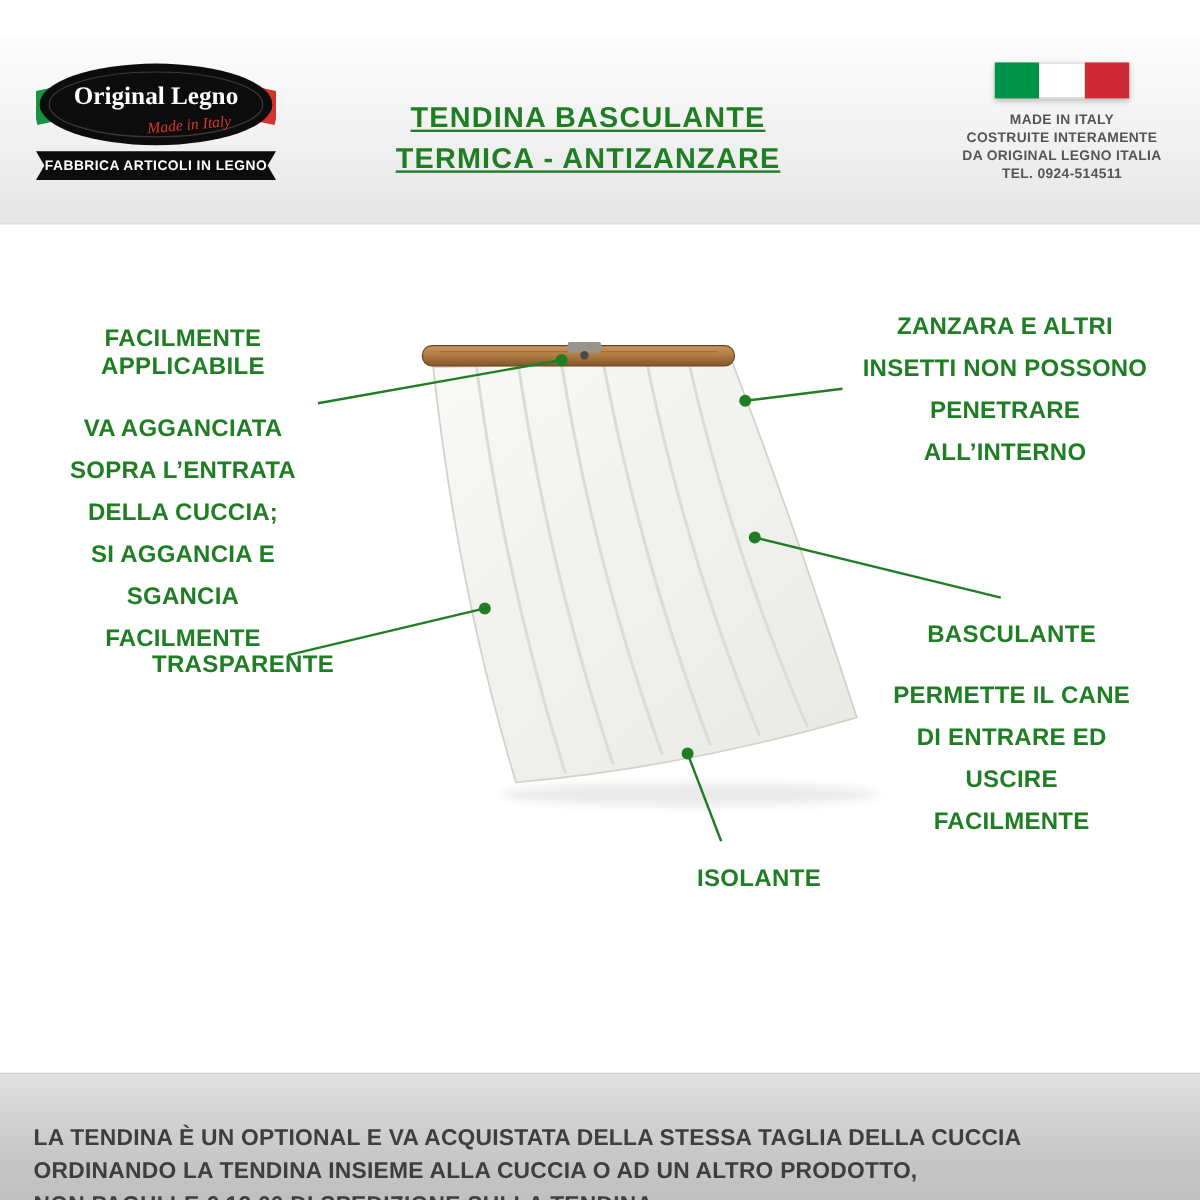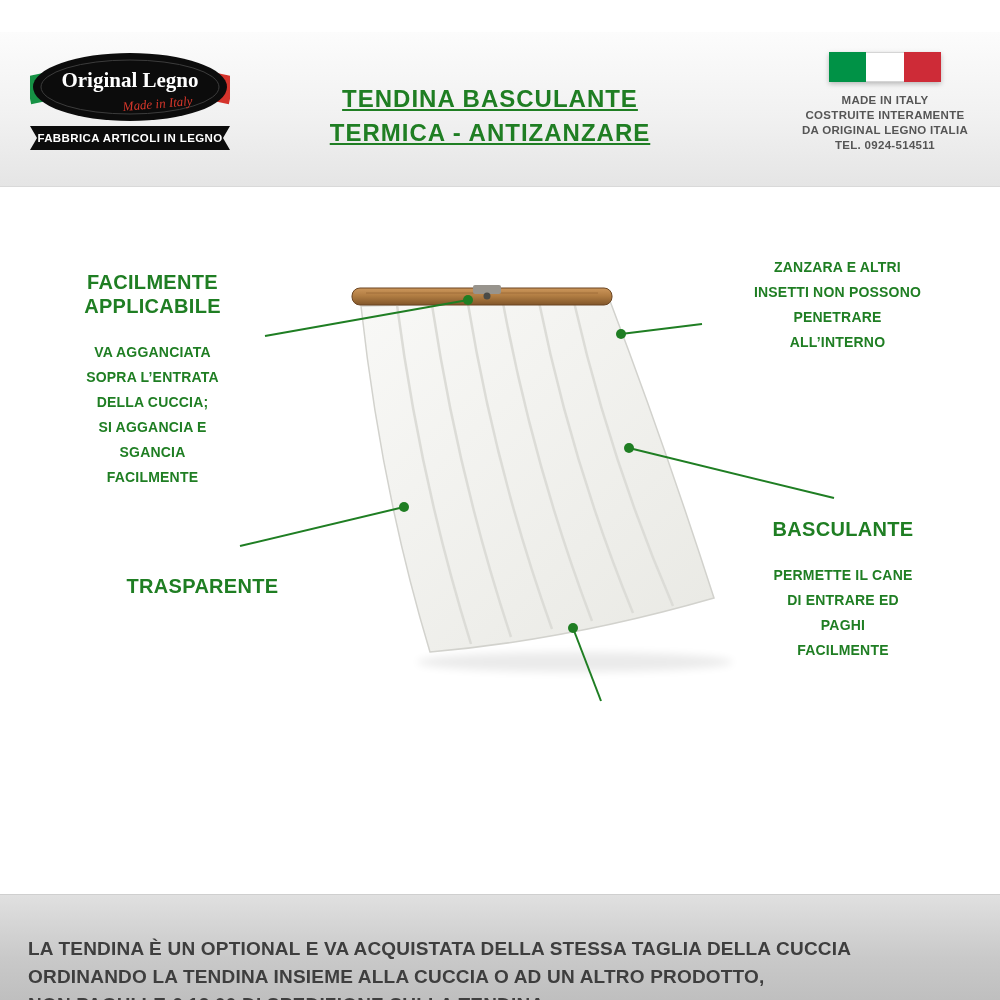--- a/index.html
+++ b/index.html
@@ -29,24 +29,24 @@
     font-size:11.5px; font-weight:bold; color:#555555;
     line-height:15px; letter-spacing:.3px; white-space:pre-line;
   }
 
   
   .scene { position:absolute; left:0; top:0; width:1000px; height:1000px; pointer-events:none; }
 
   
   .callout { position:absolute; text-align:center; color:#1f7e23; white-space:pre-line; }
   .c-title { font-size:20px; font-weight:bold; line-height:24px; letter-spacing:.3px; margin-bottom:4px; }
-  .c-body  { font-size:14px; font-weight:bold; line-height:25px; letter-spacing:.2px; }
+  .c-body  { font-size:20px; font-weight:bold; line-height:35px; letter-spacing:.2px; }
   #co-applicabile { left:35px;  top:252px; width:235px; }
   #co-antizanzara { left:695px; top:237px; width:285px; }
-  #co-trasparente { left:90px;  top:556px; width:225px; }
+  #co-trasparente { left:90px;  top:524px; width:225px; }
   #co-basculante  { left:733px; top:499px; width:220px;text-align:center; }
   #co-isolante    { left:505px; top:702px; width:255px; }
 
   
   .footer {
     position:absolute; left:0; bottom:0; width:1000px; height:106px;
     background:linear-gradient(180deg,#e0e0e0 0%,#c9c9c9 60%,#bfbfbf 100%);
     border-top:1px solid #cfcfcf;
     padding:12px 20px 0 28px;
     color:#3e3e3e; font-size:19px; font-weight:bold; line-height:28px;
@@ -160,25 +160,26 @@
   </div>
 
   <div class="callout" id="co-trasparente">
     <div class="c-title">TRASPARENTE</div>
   </div>
 
   <div class="callout" id="co-basculante">
     <div class="c-title">BASCULANTE</div>
     <div class="c-body">PERMETTE IL CANE
 DI ENTRARE ED
-PAGHI
+USCIRE
 FACILMENTE</div>
   </div>
 
   <div class="callout" id="co-isolante">
+    <div class="c-title">ISOLANTE</div>
   </div>
 
   <footer class="footer">
     <div>LA TENDINA È UN OPTIONAL E VA ACQUISTATA DELLA STESSA TAGLIA DELLA CUCCIA
 ORDINANDO LA TENDINA INSIEME ALLA CUCCIA O AD UN ALTRO PRODOTTO,
 NON PAGHI LE € 12,00 DI SPEDIZIONE SULLA TENDINA</div>
   </footer>
 
 </div>
 

